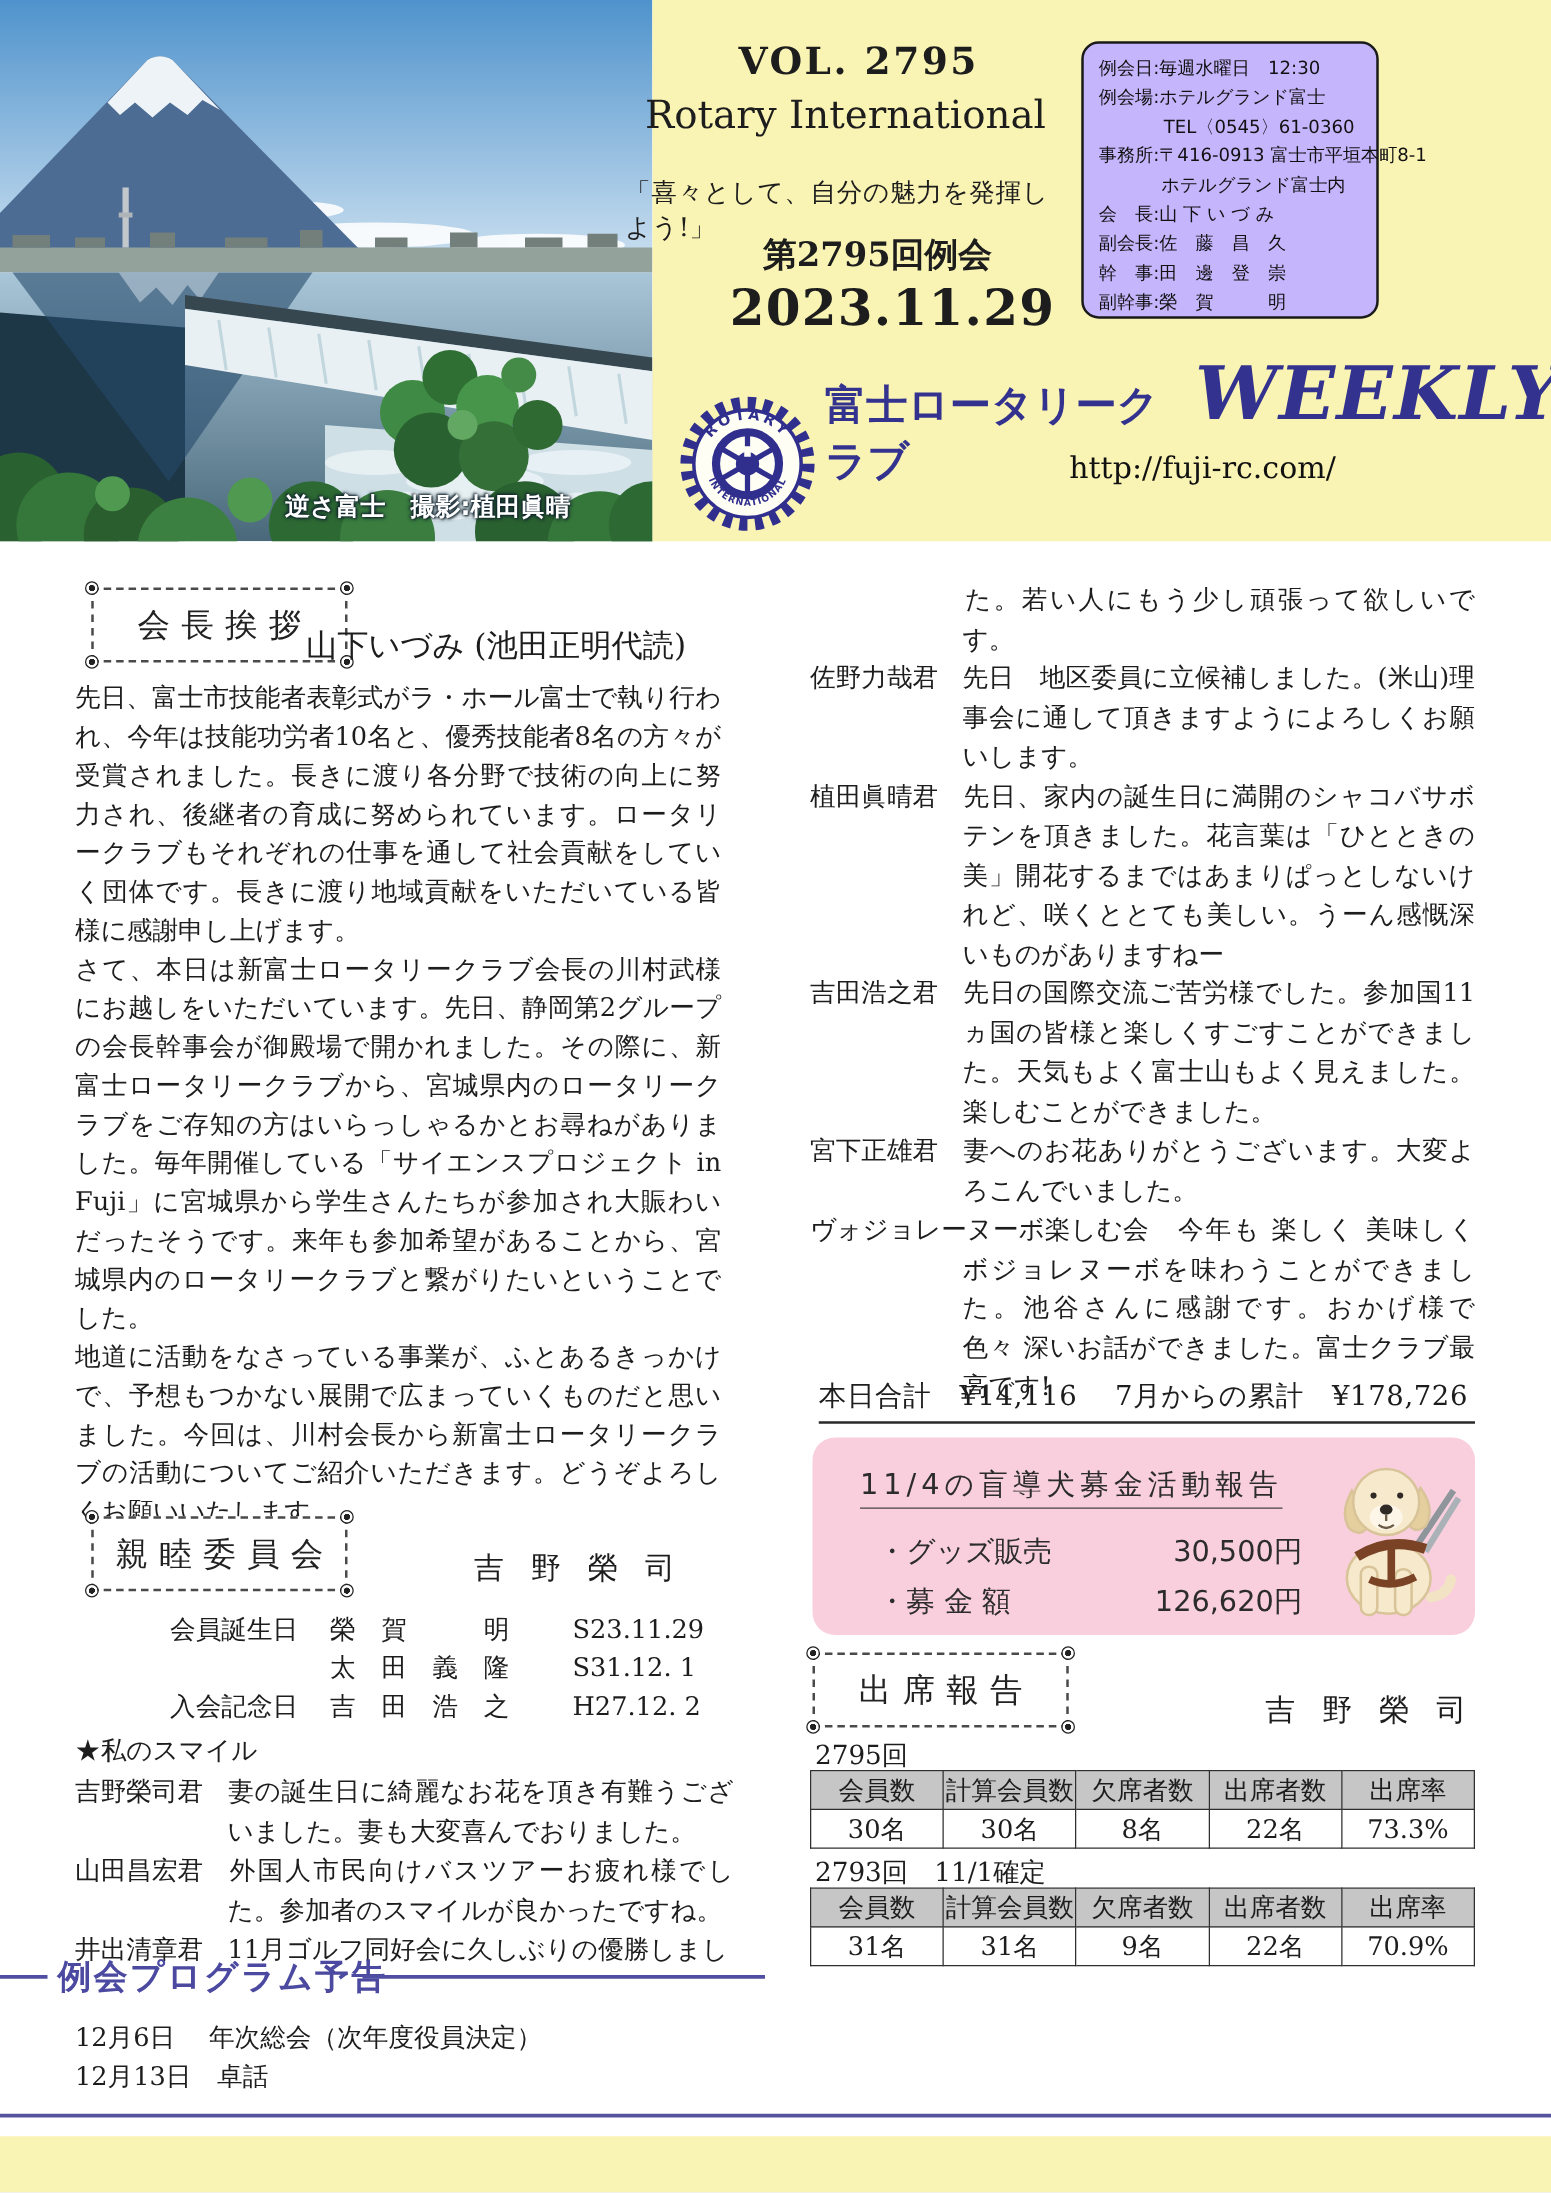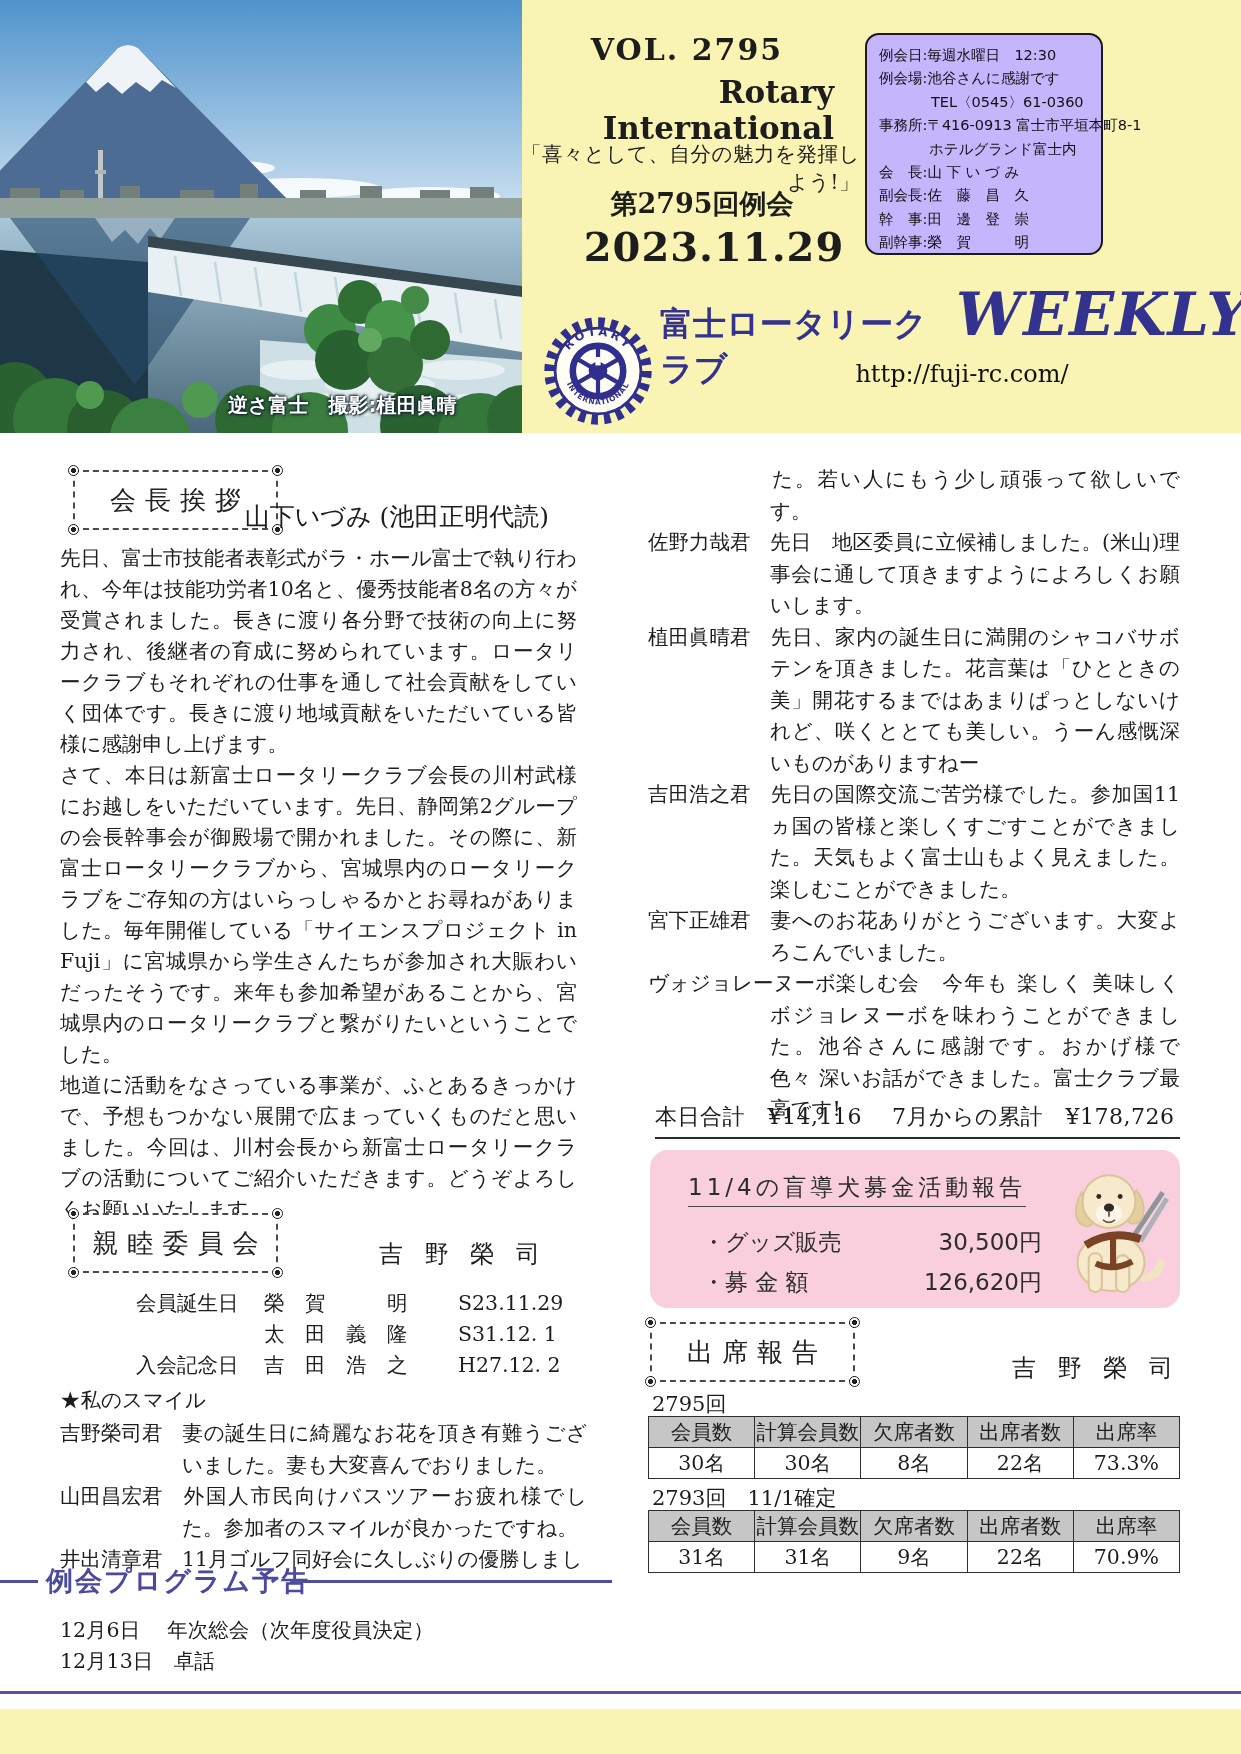--- a/index.html
+++ b/index.html
@@ -8,23 +8,23 @@
 
   
   .hd-photo{position:absolute;left:0;top:0;width:522px;height:478px;overflow:hidden;text-decoration:underline;}
   .hd-caption{position:absolute;left:228px;top:392px;width:290px;
               font-family:"DejaVu Sans","Liberation Sans",sans-serif;
               font-size:20px;font-weight:bold;color:#ffffff;
               text-shadow:0 0 4px #12242e,1px 1px 2px #12242e,-1px -1px 2px #12242e;}
   .hd-yellow{position:absolute;left:522px;top:0;width:719px;height:433px;background:#faf4b4;}
   .hd-vol{position:absolute;left:522px;top:32px;width:330px;text-align:center;
           font-size:30px;font-weight:bold;letter-spacing:2px;}
-  .hd-org{position:absolute;left:484px;top:74px;width:350px;text-align:right;
-          font-size:31px;font-weight:bold;}
-  .hd-slogan{position:absolute;left:500px;top:140px;width:360px;text-align:right;
+  .hd-org{position:absolute;left:516px;top:74px;width:350px;text-align:left;
+          font-size:31px;font-weight:normal;}
+  .hd-slogan{position:absolute;left:500px;top:140px;width:360px;text-align:left;
              font-size:20.5px;letter-spacing:.5px;}
   .hd-meeting{position:absolute;left:498px;top:186px;width:408px;text-align:center;}
   .hd-mno{font-size:27px;font-weight:bold;vertical-align:6px;}
   .hd-mdate{font-size:40px;font-weight:bold;margin-left:24px;letter-spacing:1px;}
   .hd-song{position:absolute;left:498px;top:248px;width:408px;text-align:center;font-size:23px;}
   .hd-infobox{position:absolute;left:865px;top:33px;width:238px;height:222px;
               border:2.5px solid #1a1a1a;border-radius:14px;background:#c4b5fd;
               padding:9px 10px 0 12px;box-sizing:border-box;
               font-family:"DejaVu Sans","Liberation Sans",sans-serif;
               font-size:14.5px;line-height:23.4px;color:#111;white-space:nowrap;}
@@ -203,21 +203,21 @@
   <div class="hd-vol">VOL. 2795</div>
   <div class="hd-org">Rotary  International</div>
   <div class="hd-slogan">「喜々として、自分の魅力を発揮しよう!」</div>
   <div class="hd-meeting">
     <span class="hd-mno">第2795回例会</span>
     <span class="hd-mdate">2023.11.29</span>
   </div>
 
   <div class="hd-infobox">
     <div>例会日:毎週水曜日　12:30</div>
-    <div>例会場:池谷さんに感謝です</div>
+    <div>例会場:ホテルグランド富士</div>
     <div>TEL〈0545〉61-0360</div>
     <div>事務所:〒416-0913  富士市平垣本町8-1</div>
     <div>ホテルグランド富士内</div>
     <div>会　長:山 下 い づ み</div>
     <div>副会長:佐　藤　昌　久</div>
     <div>幹　事:田　邊　登　崇</div>
     <div>副幹事:榮　賀　　　明</div>
   </div>
 
   <svg class="hd-wheel" width="112" height="114" viewBox="0 0 120 120">

